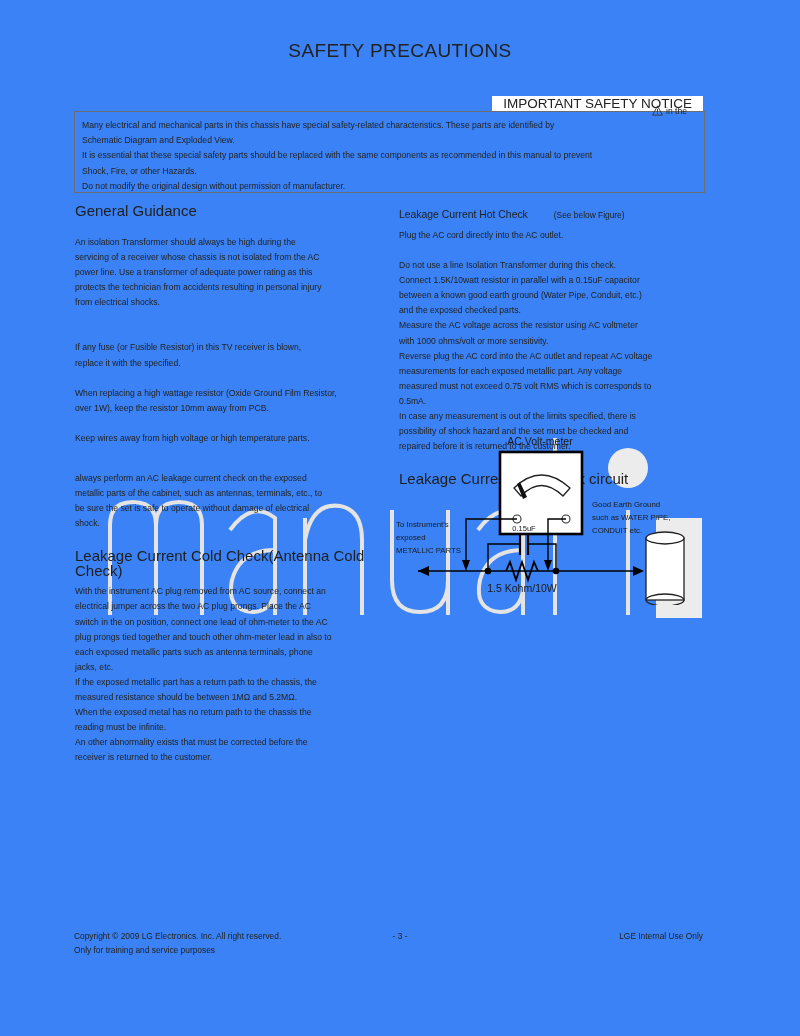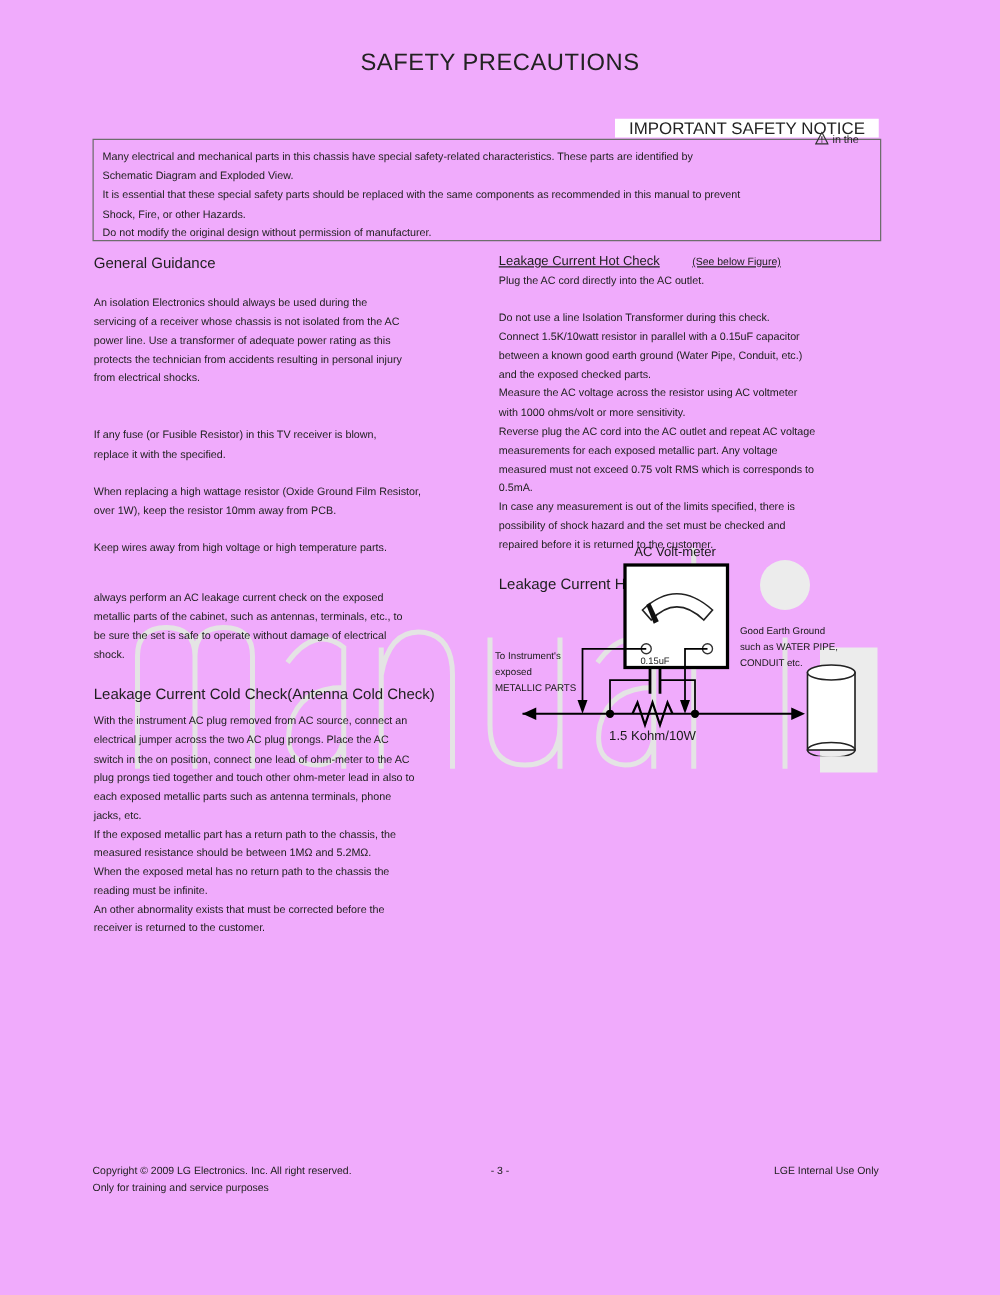--- a/index.html
+++ b/index.html
@@ -8,21 +8,21 @@
     padding: 0;
     background: #9a9a9a;
   }
   body {
     font-family: "Liberation Sans", sans-serif;
   }
   #page {
     position: relative;
     width: 800px;
     height: 1036px;
-    background: #f0abfc;
+    background: #3b82f6;
     overflow: hidden;
     margin: 0 auto;
     color: #1a1a1a;
   }
 
   
   #watermark {
     position: absolute;
     left: 100px;
     top: 430px;
@@ -100,32 +100,31 @@
 
   
   .col {
     position: absolute;
     z-index: 2;
   }
   .col-left  { left: 75px;  top: 203px; width: 290px; }
   .col-right { left: 399px; top: 203px; width: 300px; }
 
   .head {
-    font-size: 12px;
+    font-size: 15px;
     line-height: 15px;
     margin: 0 0 2px 0;
     color: #1e1e1e;
   }
   .head-inline {
     font-size: 10.4px;
-    line-height: 12px;
+    line-height: 23px;
     margin: 0 0 1px 0;
     color: #1e1e1e;
     white-space: nowrap;
-    text-decoration: underline;
   }
   .head-inline .note {
     font-size: 8.4px;
     padding-left: 26px;
     color: #222;
   }
   .para {
     font-size: 8.6px;
     line-height: 15.1px;
     margin: 0;
@@ -217,21 +216,21 @@
         <rect x="5.05" y="8.1" width="0.9" height="0.95" fill="#333"></rect>
       </svg>
     </span><span>in the</span>
   </div>
 
   <div class="col col-left">
     <div class="head">General Guidance</div>
     <div class="gap-md"></div>
 
     <p class="para">
-      <span>An isolation Electronics should always be used during the</span><br>
+      <span>An isolation Transformer should always be high during the</span><br>
       <span>servicing of a receiver whose chassis is not isolated from the AC</span><br>
       <span>power line. Use a transformer of adequate power rating as this</span><br>
       <span>protects the technician from accidents resulting in personal injury</span><br>
       <span>from electrical shocks.</span>
     </p>
     <div class="gap-md"></div>
 
     <div class="gap-md"></div>
 
     <p class="para">

